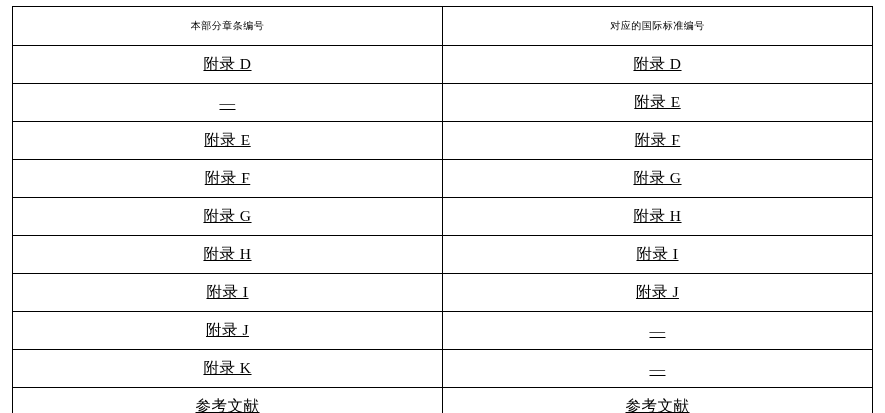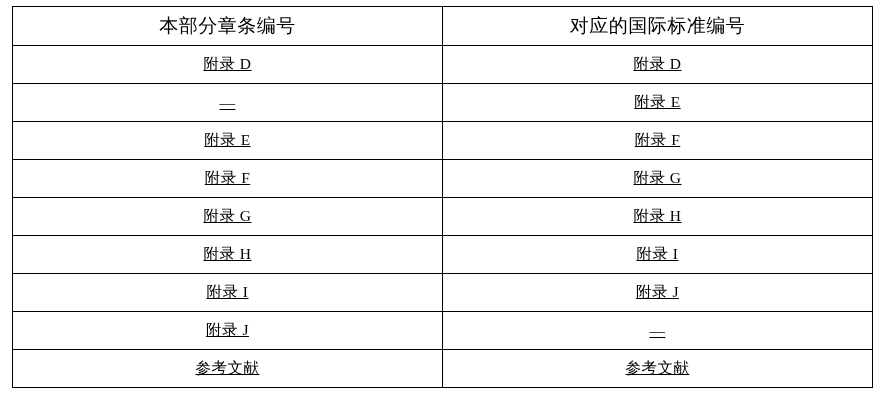--- a/index.html
+++ b/index.html
@@ -31,21 +31,21 @@
   table.correspondence th {
     border: 1px solid #000000;
     text-align: center;
     vertical-align: middle;
     font-weight: normal;
     font-size: 15.5px;
     letter-spacing: 0.5px;
   }
   table.correspondence thead th {
     height: 36px;
-    font-size: 19px;
+    font-size: 10px;
   }
   table.correspondence tbody td {
     height: 35px;
     text-decoration: underline;
   }
   .col-left { width: 50%; }
   .col-right { width: 50%; }
   .dash {
     font-size: 15px;
     letter-spacing: 0;
@@ -93,19 +93,23 @@
       </tr>
       <tr>
         <td>附录 I</td>
         <td>附录 J</td>
       </tr>
       <tr>
         <td>附录 J</td>
         <td class="dash">—</td>
       </tr>
       <tr>
+        <td>附录 K</td>
+        <td class="dash">—</td>
+      </tr>
+      <tr>
         <td>参考文献</td>
         <td>参考文献</td>
       </tr>
 
     </tbody>
   </table>
 </div>
 
 </body></html>

